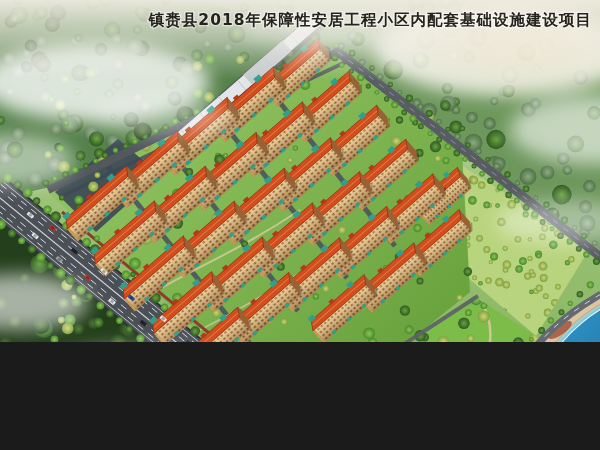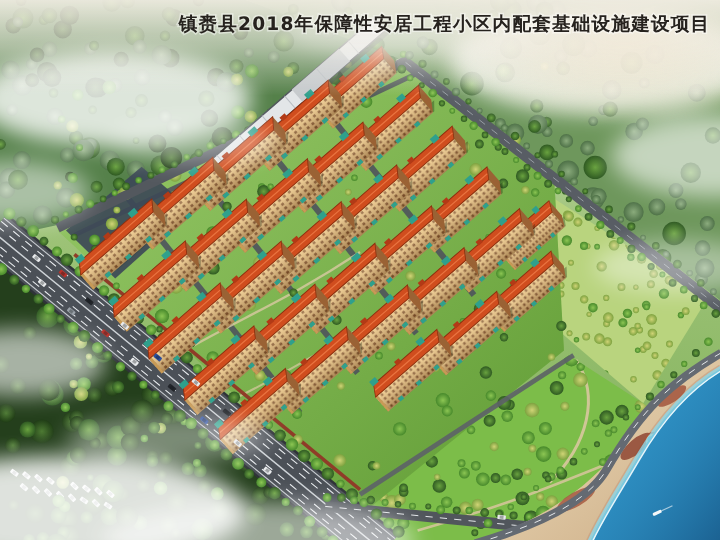--- a/index.html
+++ b/index.html
@@ -1,16 +1,16 @@
 <!DOCTYPE html>
 <html><head>
 <meta charset="utf-8">
 <style>
   html,body{margin:0;padding:0;background:#1b1b1b;}
-  .stage{position:relative;width:600px;height:450px;overflow:hidden;
+  .stage{position:relative;width:600px;height:342px;overflow:hidden;
          font-family:"DejaVu Sans","Liberation Sans",sans-serif;}
   svg{display:block}
   text{font-family:"DejaVu Sans","Liberation Sans",sans-serif;}
 </style>
 </head>
 <body>
 
 <div class="stage">
 <svg id="scene" width="600" height="450" viewBox="0 0 600 450">
   <defs>

